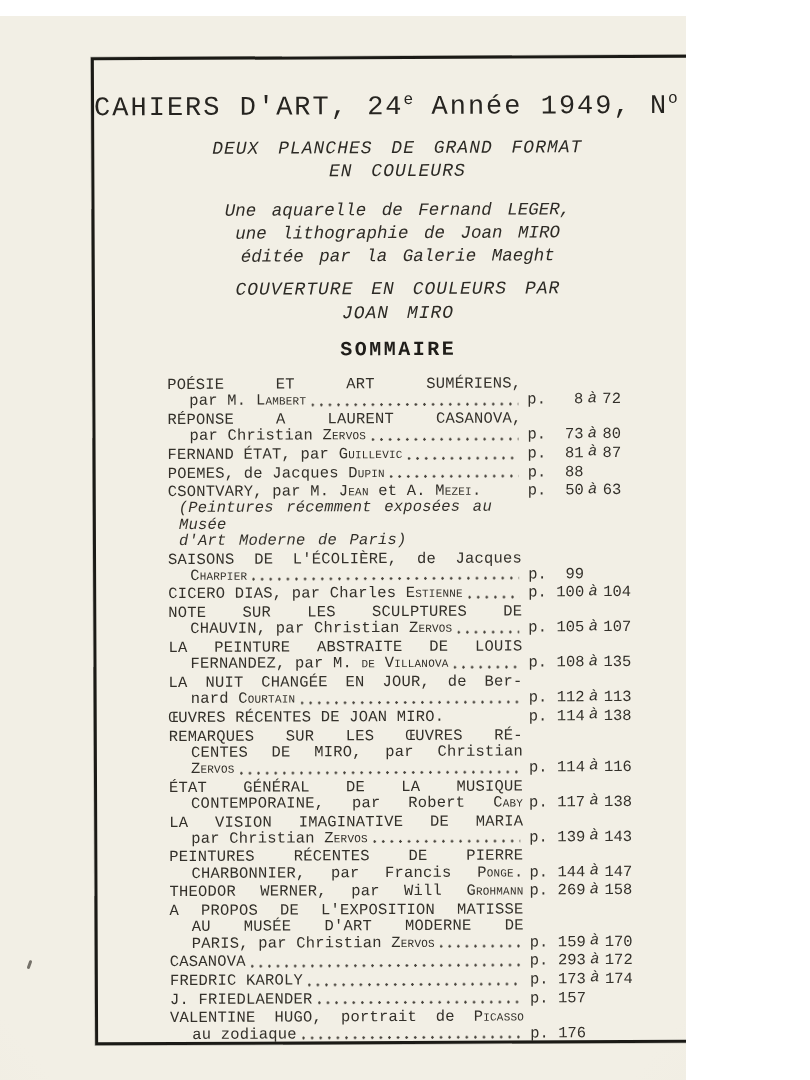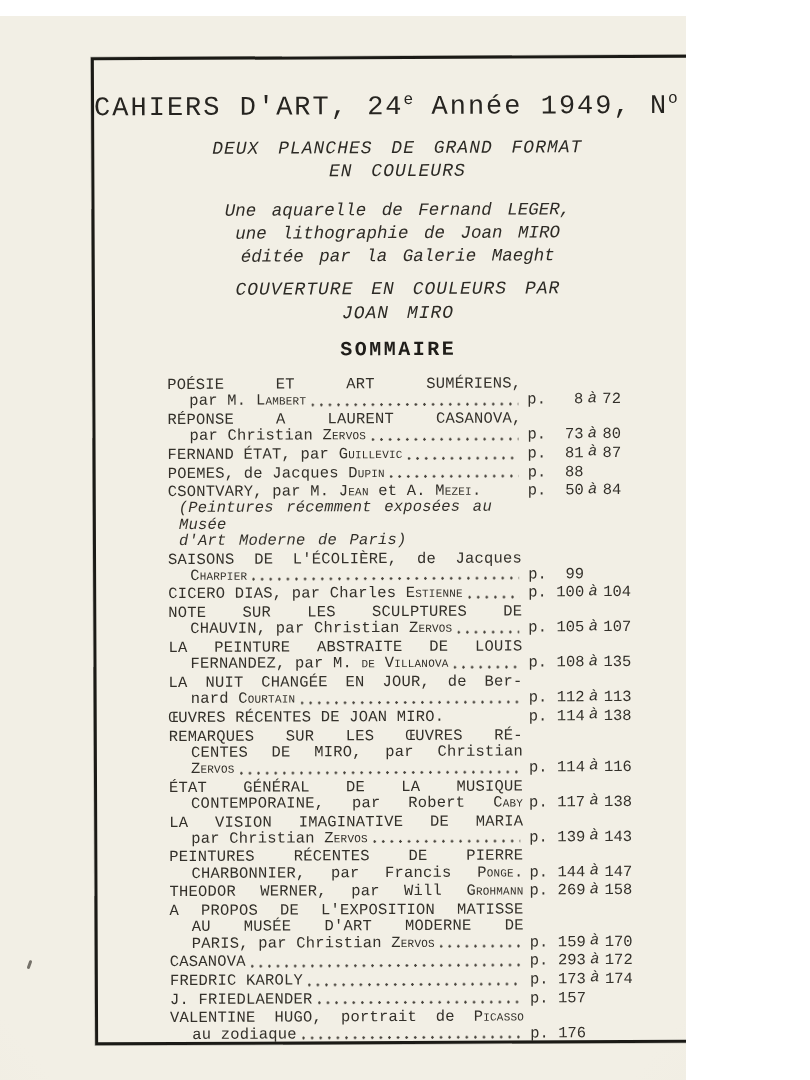--- a/index.html
+++ b/index.html
@@ -139,21 +139,21 @@
           </div>
           <div class="toc-entry">
             <div class="toc-line">
               <div class="toc-left">
                 <span class="tw"><span class="s-rm">CSONTVARY, par M. </span><span class="s-sc">Jean</span><span class="s-rm"> et A. </span><span class="s-sc">Mezei</span><span class="s-rm">.</span></span>
               </div>
               <div class="toc-page">
                 <span class="pp">p.</span>
                 <span class="pfrom">50</span>
                 <span class="psep">à</span>
-                <span class="pto">84</span>
+                <span class="pto">63</span>
               </div>
             </div>
             <div class="toc-line">
               <div class="toc-left ind2">
                 <span class="tw"><span class="s-it">(Peintures récemment exposées au Musée</span></span>
               </div>
               <div class="toc-page"></div>
             </div>
             <div class="toc-line">
               <div class="toc-left ind2">

